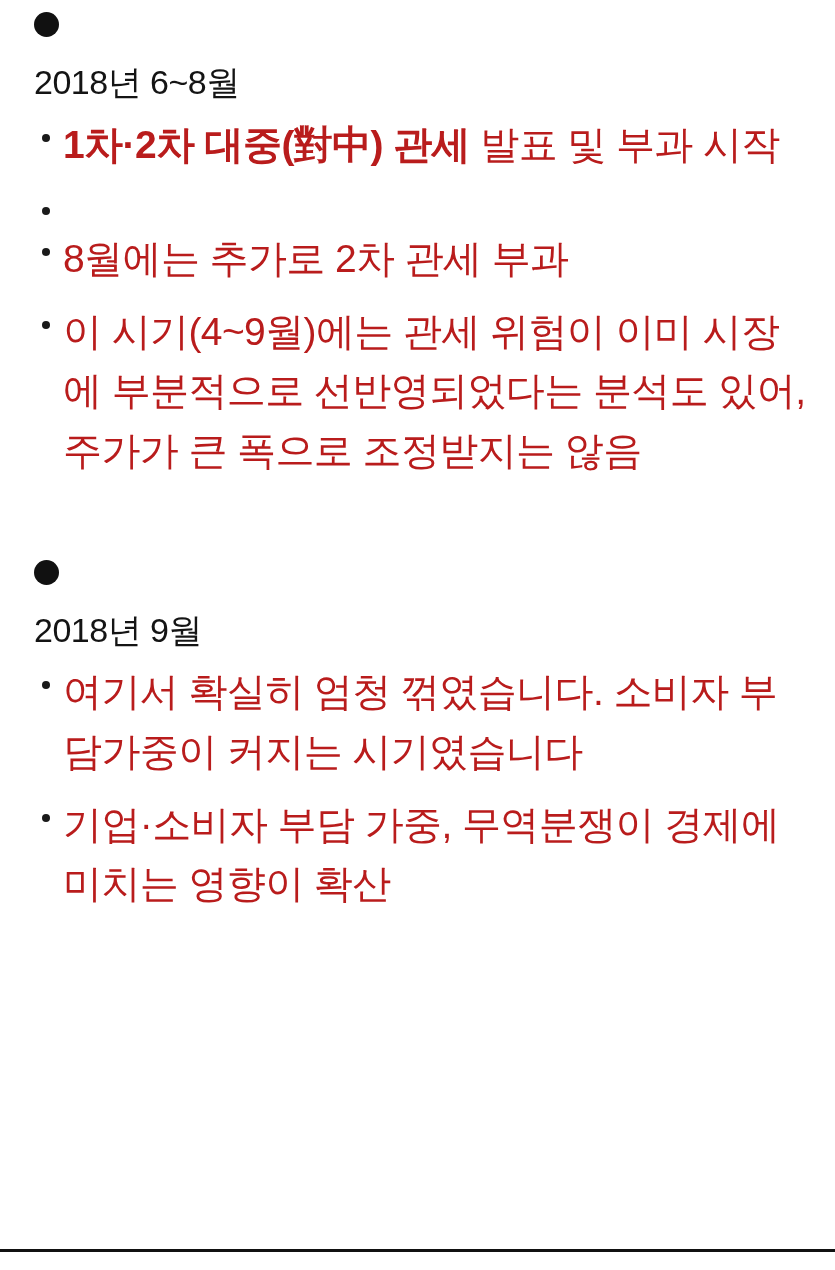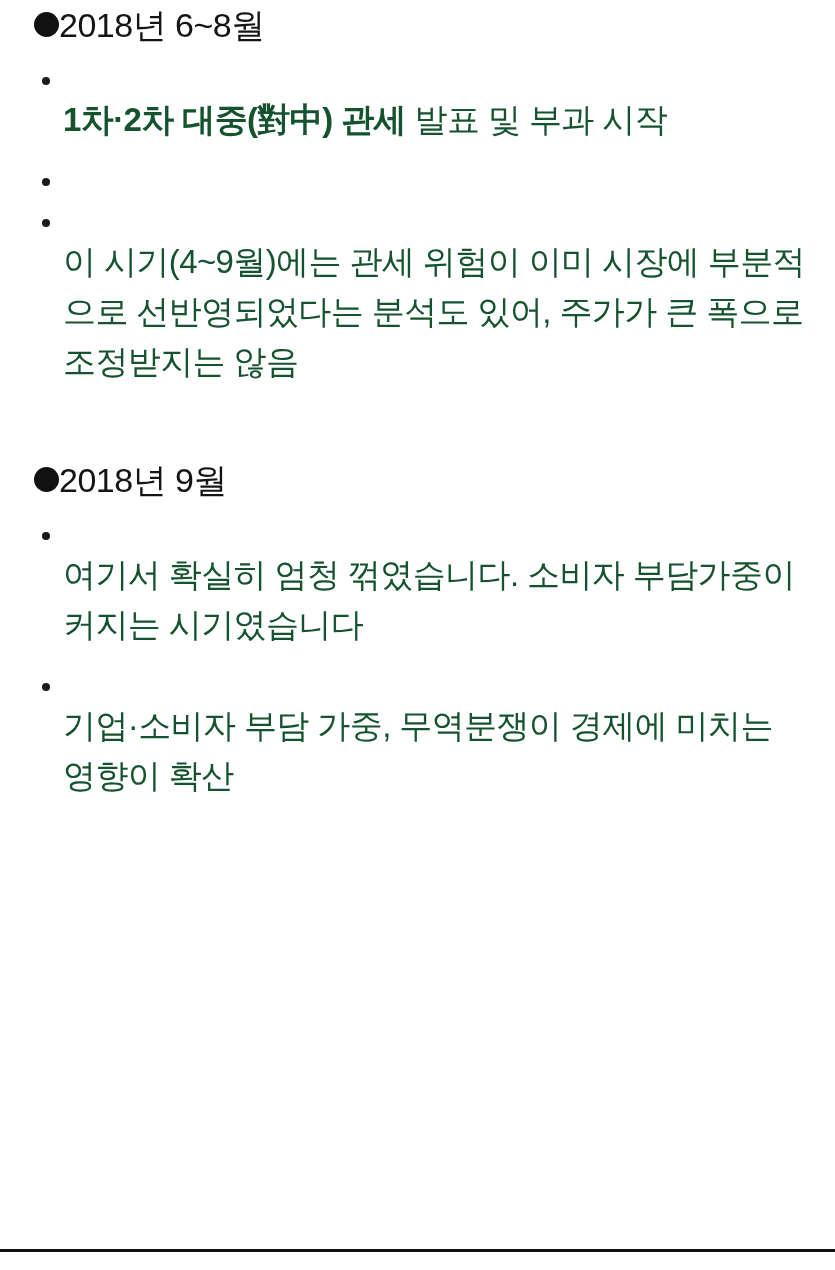--- a/index.html
+++ b/index.html
@@ -21,22 +21,23 @@
     box-sizing: border-box;
     padding: 4px 26px 0 26px;
     position: relative;
   }
   .section {
     margin-bottom: 0;
   }
   .section-header {
     display: flex;
     align-items: flex-start;
-    gap: 0;
+    gap: 24px;
     margin: 0 0 10px 8px;
+    flex-direction: column;
   }
   .disc {
     width: 25px;
     height: 25px;
     border-radius: 50%;
     background: #111;
     flex: 0 0 auto;
     margin-top: 8px;
   }
   .section-title {
@@ -59,26 +60,25 @@
   }
   .dot {
     width: 8px;
     height: 8px;
     border-radius: 50%;
     background: #1a1a1a;
     flex: 0 0 auto;
     margin-top: 19px;
   }
   .btext {
-    font-size: 33px;
+    font-size: 39px;
     line-height: 1.52;
     letter-spacing: -0.6px;
-    color: #14532d;
+    color: #b91c1c;
     max-width: 745px;
-    margin-top: 37px;
   }
   .btext.bold-lead b {
     font-weight: 700;
   }
   .gap-lg { height: 58px; }
   .gap-md { height: 46px; }
   .bottom-rule {
     position: absolute;
     left: 0;
     right: 0;
@@ -101,20 +101,24 @@
     <ul class="bullets">
       <li>
         <span class="dot"></span>
         <span class="btext bold-lead"><b>1차·2차 대중(對中) 관세</b><span> 발표 및 부과 시작</span></span>
       </li>
       <li>
         <span class="dot"></span>
       </li>
       <li>
         <span class="dot"></span>
+        <span class="btext">8월에는 추가로 2차 관세 부과</span>
+      </li>
+      <li>
+        <span class="dot"></span>
         <span class="btext">이 시기(4~9월)에는 관세 위험이 이미 시장에 부분적으로 선반영되었다는 분석도 있어, 주가가 큰 폭으로 조정받지는 않음</span>
       </li>
     </ul>
   </div>
 
   <div class="gap-lg"></div>
 
   <div class="section">
     <div class="section-header">
       <span class="disc"></span>

